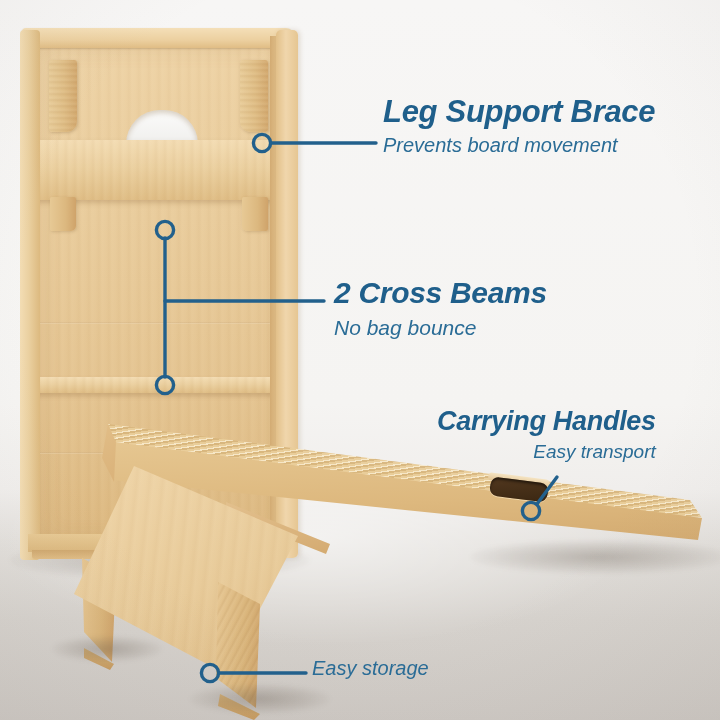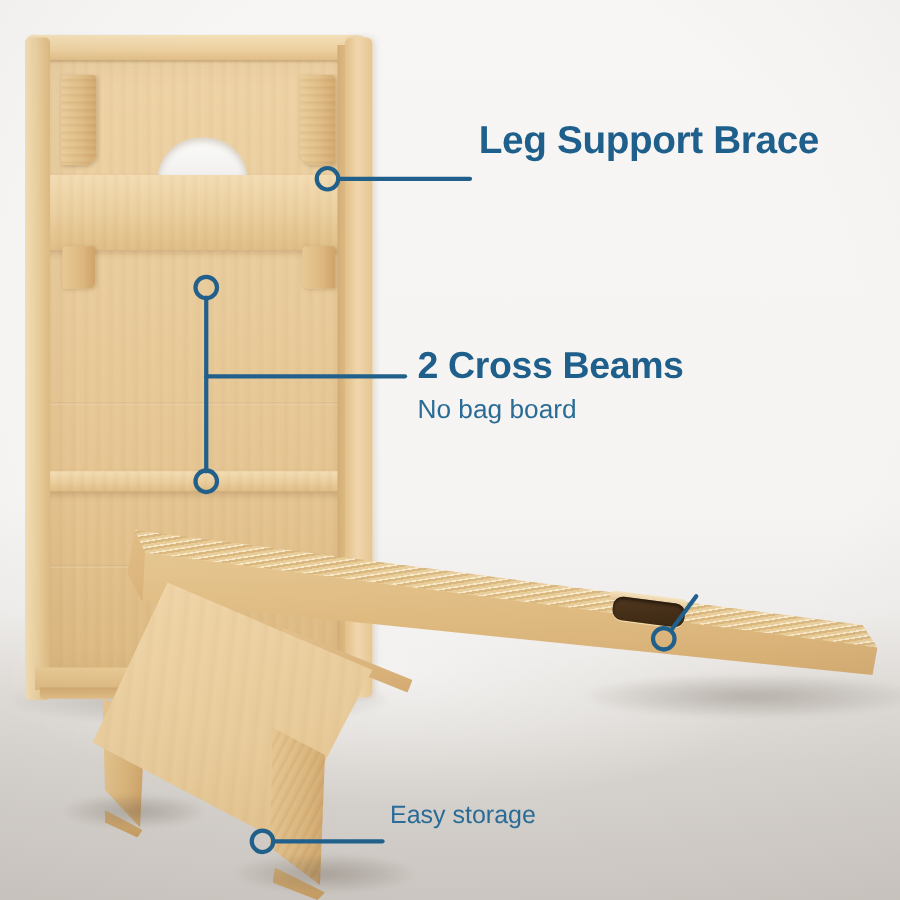--- a/index.html
+++ b/index.html
@@ -307,21 +307,21 @@
     background: radial-gradient(ellipse at center,
         rgba(86,74,62,.30) 0%, rgba(86,74,62,.12) 48%, rgba(86,74,62,0) 76%);
     filter: blur(2px);
   }
   .shadow.upright   { left: 10px;  top: 540px; width: 300px; height: 40px; }
   .shadow.legs-far  { left: 52px;  top: 636px; width: 110px; height: 26px; }
   .shadow.legs-near { left: 190px; top: 684px; width: 140px; height: 30px; }
   .shadow.boardtip  { left: 470px; top: 540px; width: 260px; height: 34px; }
 
   
-  .callout-text { position: absolute; }
+  .callout-text { position: absolute; font-style: italic; }
   .callout-title {
     font-weight: bold;
     color: #1f5f8b;
     letter-spacing: -0.3px;
     white-space: nowrap;
     line-height: 1.02;
   }
   .callout-sub {
     color: #2a6c96;
     white-space: nowrap;
@@ -338,21 +338,21 @@
   #co-beams   { left: 334px; top: 278px; }
   #co-beams .callout-title { font-size: 30px; }
   #co-beams .callout-sub   { font-size: 21px; margin-top: 7px; }
 
   #co-handles { left: 437px; top: 408px; }
   #co-handles .callout-title { font-size: 27px; }
   #co-handles .callout-sub   { font-size: 19px; margin-top: 5px; text-align: right; }
 
   #co-legs    { left: 312px; top: 640px; }
   #co-legs .callout-title { font-size: 29px; }
-  #co-legs .callout-sub   { font-size: 20px; margin-top: 1px; }
+  #co-legs .callout-sub   { font-size: 20px; margin-top: 17px; }
 </style>
 </head>
 <body>
 
 <div id="scene">
 
   <div class="backdrop"></div>
   <div class="floor-sheen"></div>
 
   <div class="shadow upright"></div>
@@ -420,25 +420,30 @@
       <line x1="537" y1="504" x2="557" y2="477"></line>
       <circle cx="531" cy="511" r="8.6"></circle>
 
       <line x1="219" y1="673" x2="306" y2="673"></line>
       <circle cx="210" cy="673" r="8.6"></circle>
     </g>
   </svg>
 
   <div class="callout-text" id="co-brace">
     <div class="callout-title">Leg Support Brace</div>
+    <div class="callout-sub">Prevents board movement</div>
   </div>
 
   <div class="callout-text" id="co-beams">
     <div class="callout-title">2 Cross Beams</div>
-    <div class="callout-sub">No bag board</div>
-  </div>
-
+    <div class="callout-sub">No bag bounce</div>
+  </div>
+
+  <div class="callout-text" id="co-handles">
+    <div class="callout-title">Carrying Handles</div>
+    <div class="callout-sub">Easy transport</div>
+  </div>
 
   <div class="callout-text" id="co-legs">
     <div class="callout-sub">Easy storage</div>
   </div>
 
 </div>
 
 </body></html>

